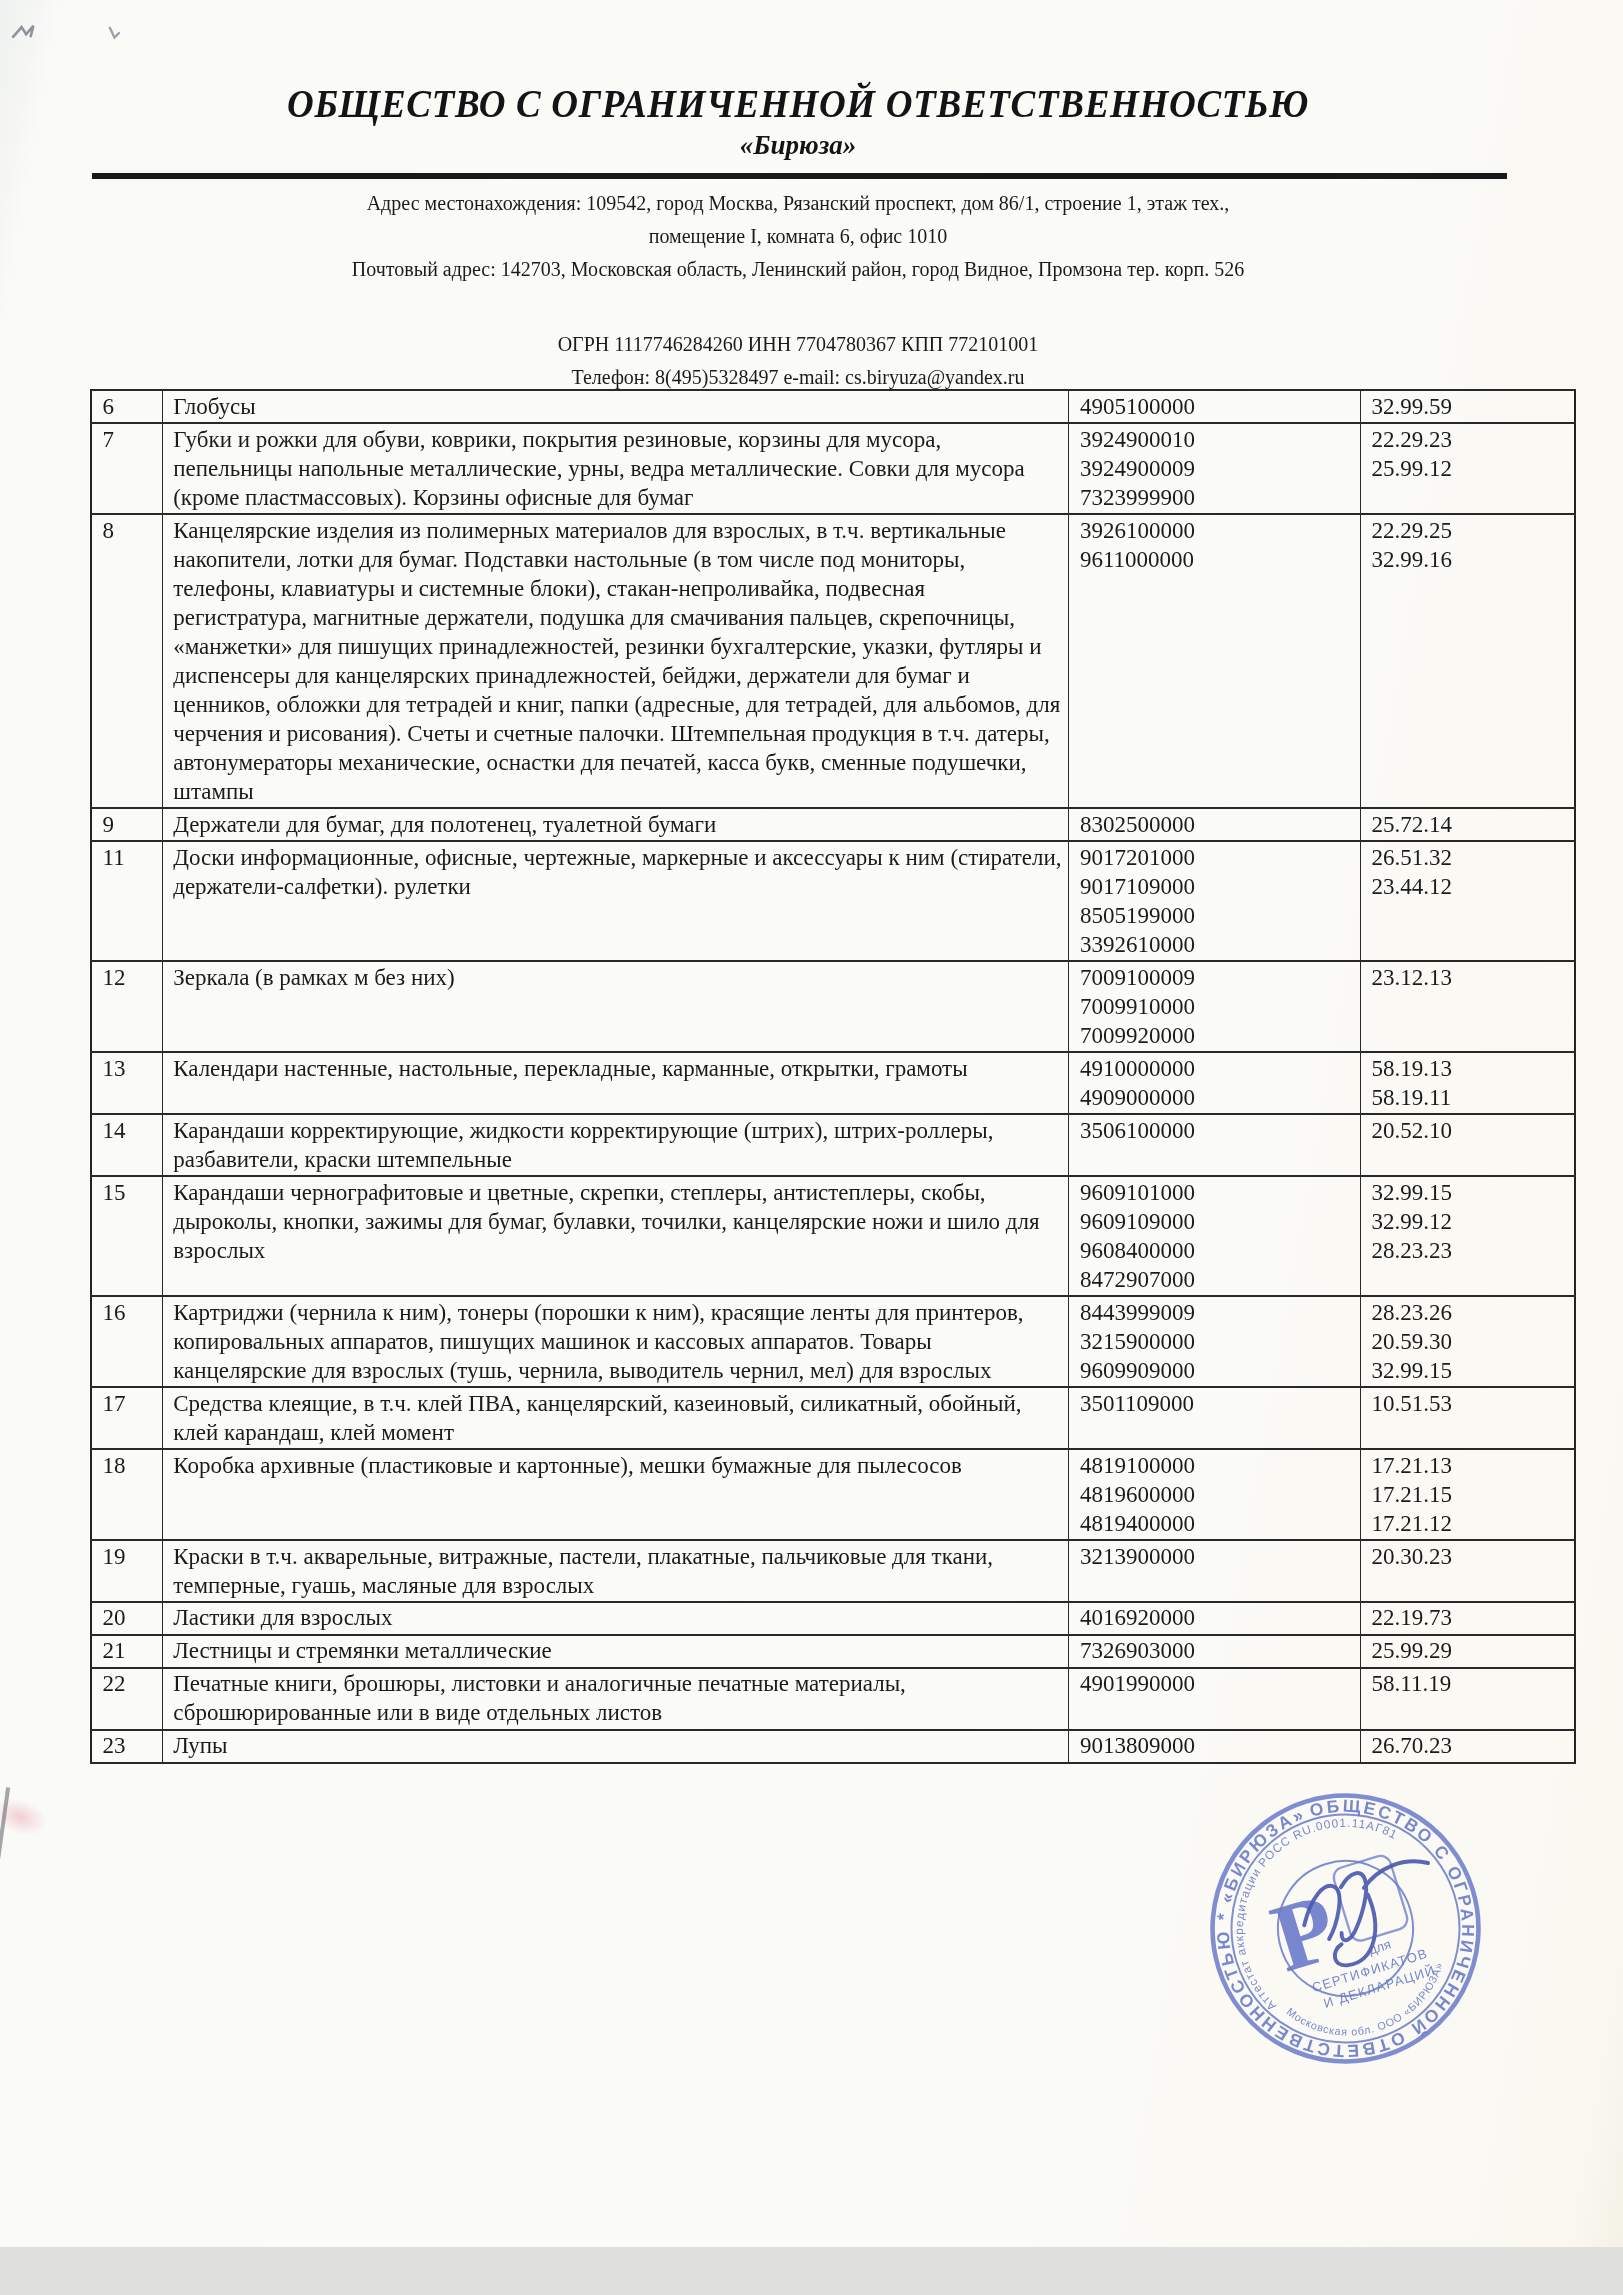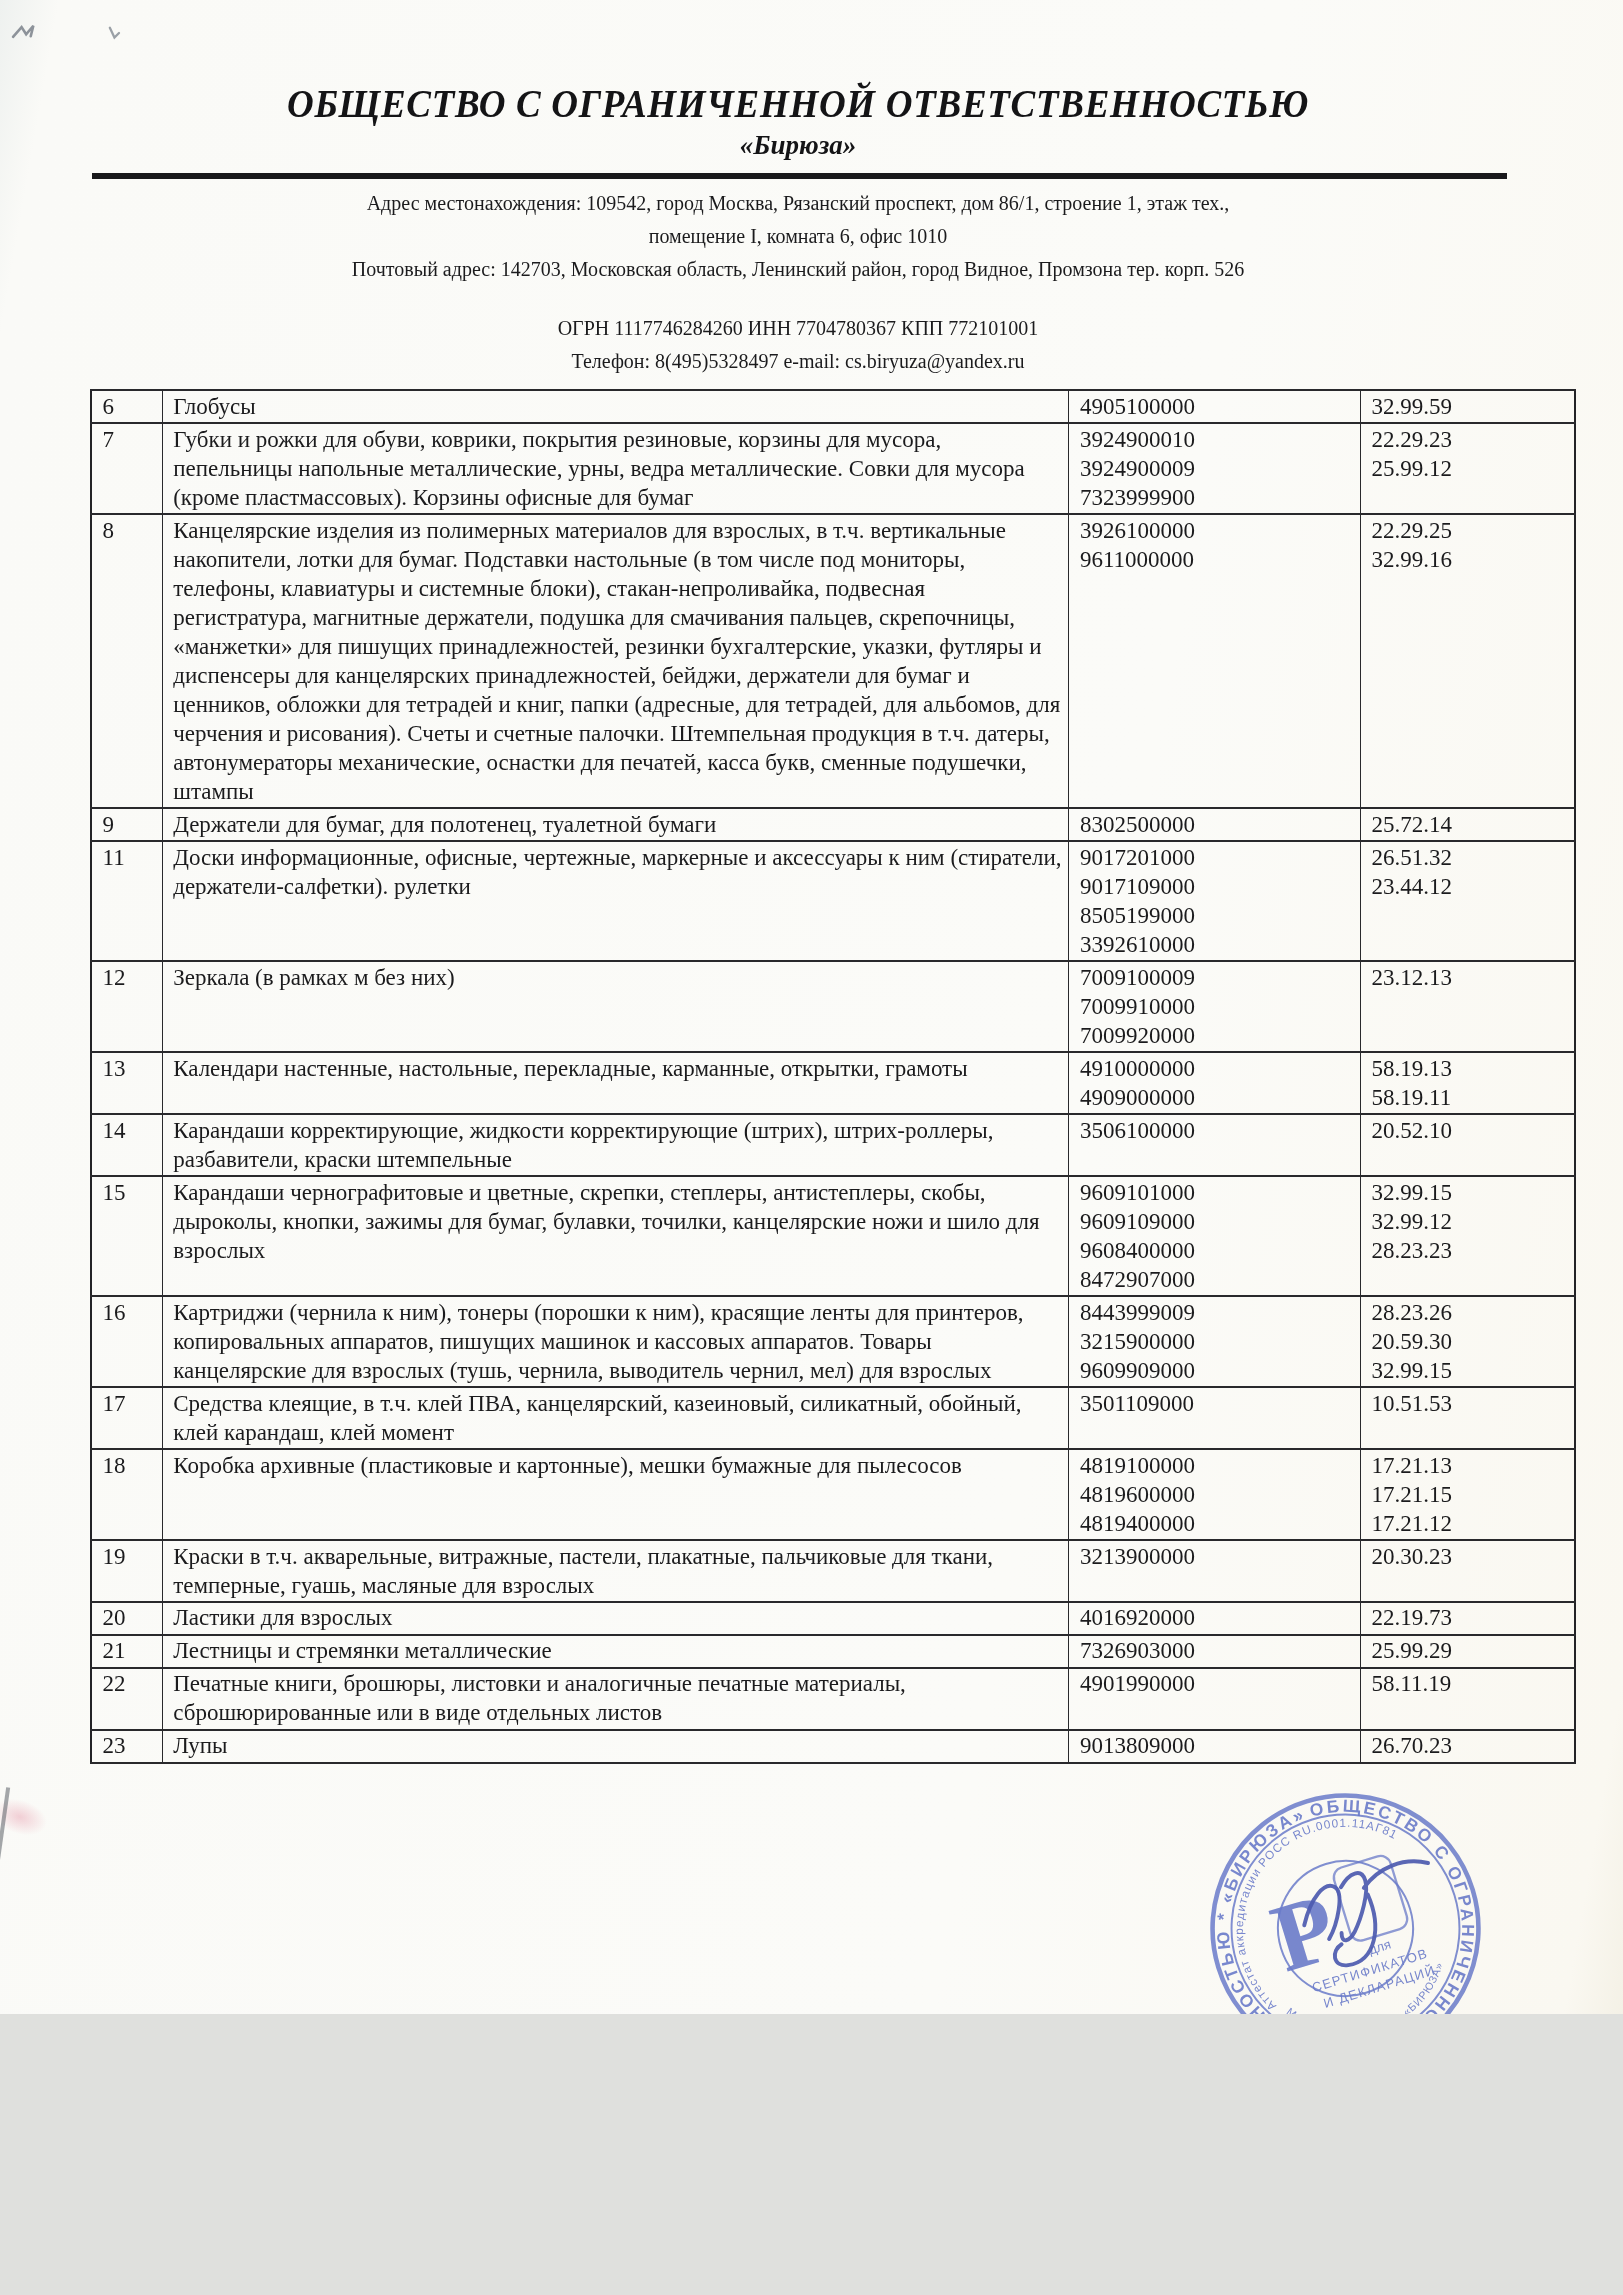--- a/index.html
+++ b/index.html
@@ -1,37 +1,37 @@
 <!DOCTYPE html>
 <html style="font-size:10.5px"><head>
 <meta charset="utf-8">
 <style>
   html,body { margin:0; padding:0; }
   body { background:#dfe0dd; font-family:"Liberation Serif","DejaVu Serif",serif; }
   .page {
-    position:relative; width:1623px; height:2014px; margin:0 auto; overflow:hidden;
+    position:relative; width:1623px; height:2247px; margin:0 auto; overflow:hidden;
     background:linear-gradient(100deg,#eef1ef 0%,#fafaf7 3%,#fbfbf8 65%,#faf8f1 97%,#f4f1e6 100%);
     color:#1d1d1f;
   }
   
   .company-name {
     position:absolute; top:82px; left:90px; width:1416px; text-align:center;
     font-size:37px; font-weight:bold; font-style:italic; letter-spacing:0.7px; color:#141416;
     transform:scaleY(1.08);
   }
   .company-short {
     position:absolute; top:130px; left:90px; width:1416px; text-align:center;
     font-size:27px; font-weight:bold; font-style:italic; color:#141416;
   }
   .rule { position:absolute; top:173px; left:92px; width:1415px; height:5.9px; background:#19191b; }
   .addr-block {
     position:absolute; top:187px; left:90px; width:1416px; text-align:center;
     font-size:20px; line-height:33px; color:#1b1b1d;
   }
-  .addr-block .gap-above { margin-top:26px; }
+  .addr-block .gap-above { margin-top:42px; }
   
   table.goods {
     position:absolute; top:389px; left:90px; width:1417px;
     border-collapse:collapse; table-layout:fixed;
     font-size:23px; color:#1b1b1d;
   }
   table.goods td {
     border:1.3px solid #29292c; border-top-width:2px; border-bottom-width:2px;
     vertical-align:top; line-height:29px; padding:0.7px 5.2px 1.3px 10.5px;
     overflow:hidden;

